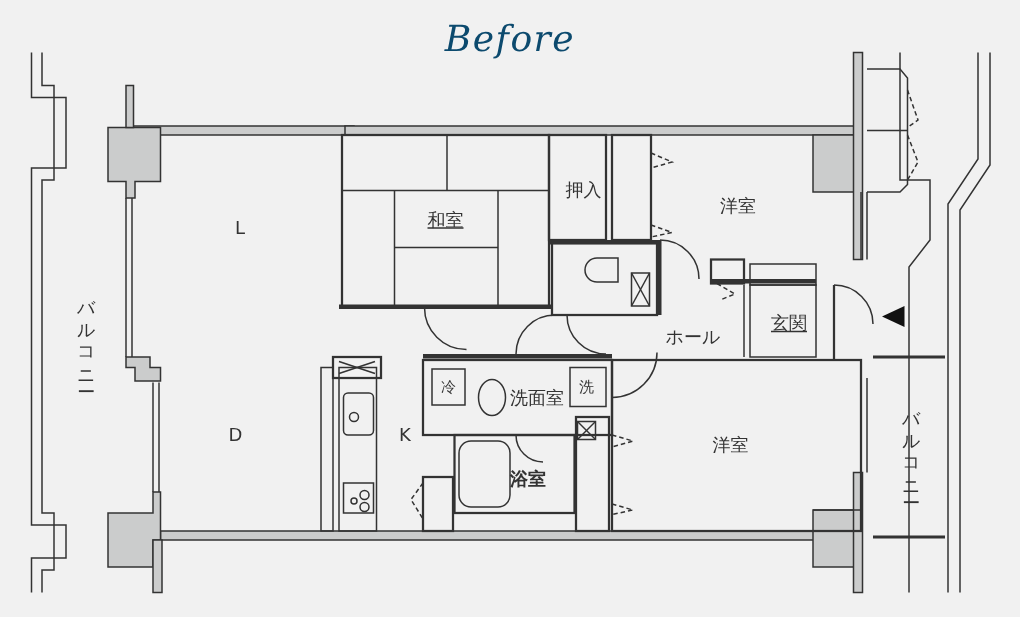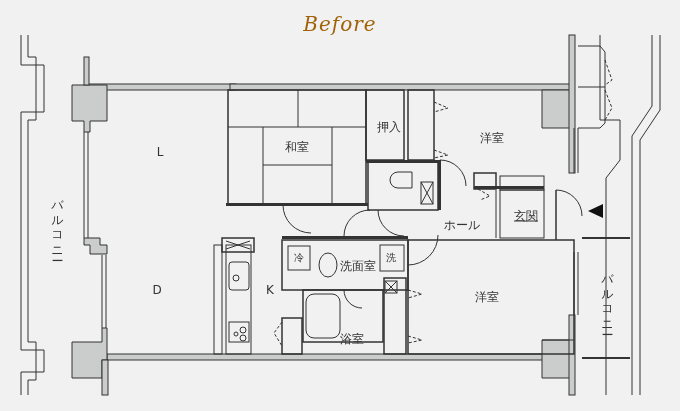--- a/index.html
+++ b/index.html
@@ -1,17 +1,17 @@
 <!DOCTYPE html>
 <html><head>
 <meta charset="utf-8">
 <style>
   html, body { margin: 0; padding: 0; background: #f1f1f1; }
   body { width: 680px; height: 411px; overflow: hidden; position: relative; font-family: "DejaVu Sans", sans-serif; }
-  .title { position: absolute; left: 0; top: 12px; width: 680px; text-align: center; font-family: "DejaVu Serif", serif; font-style: italic; font-size: 20px; color: #a16207; letter-spacing: 1px; }
+  .title { position: absolute; left: 0; top: 12px; width: 680px; text-align: center; font-family: "DejaVu Serif", serif; font-style: italic; font-size: 24px; color: #0c4a6e; letter-spacing: 1px; }
   svg { position: absolute; left: 0; top: 0; }
   .lbl { position: absolute; font-size: 12px; color: #333; white-space: nowrap; transform: translate(-50%, -50%); }
   .vlbl { position: absolute; font-size: 12px; color: #333; writing-mode: vertical-rl; transform: translate(-50%, -50%); letter-spacing: 2px; }
   .small { font-size: 10px; }
 </style>
 </head>
 <body>
 
 <div class="title">Before</div>
 
@@ -144,24 +144,24 @@
     <rect x="438" y="160" width="3" height="50"></rect>
     <rect x="474" y="186" width="70" height="3"></rect>
   </g>
 
   <polygon points="588,211 603,204 603,218" fill="#111"></polygon>
 </svg>
 
 <div class="lbl" style="left:160px; top:152px;">L</div>
 <div class="lbl" style="left:157px; top:290px;">D</div>
 <div class="lbl" style="left:270px; top:290px;">K</div>
-<div class="lbl" style="left:297px; top:147px;">和室</div>
+<div class="lbl" style="left:297px; top:147px;text-decoration:underline;">和室</div>
 <div class="lbl" style="left:389px; top:127px;">押入</div>
 <div class="lbl" style="left:492px; top:138px;">洋室</div>
 <div class="lbl" style="left:462px; top:225px;">ホール</div>
 <div class="lbl" style="left:526px; top:216px;text-decoration:underline;">玄関</div>
 <div class="lbl" style="left:358px; top:266px;">洗面室</div>
-<div class="lbl" style="left:352px; top:339px;">浴室</div>
+<div class="lbl" style="left:352px; top:320px;font-weight:bold;">浴室</div>
 <div class="lbl" style="left:487px; top:297px;">洋室</div>
 <div class="lbl small" style="left:391px; top:258px;">洗</div>
 <div class="lbl small" style="left:299px; top:258px;">冷</div>
 <div class="vlbl" style="left:57px; top:224px;">バルコニー</div>
 <div class="vlbl" style="left:607px; top:298px;">バルコニー</div>
 
 </body></html>

